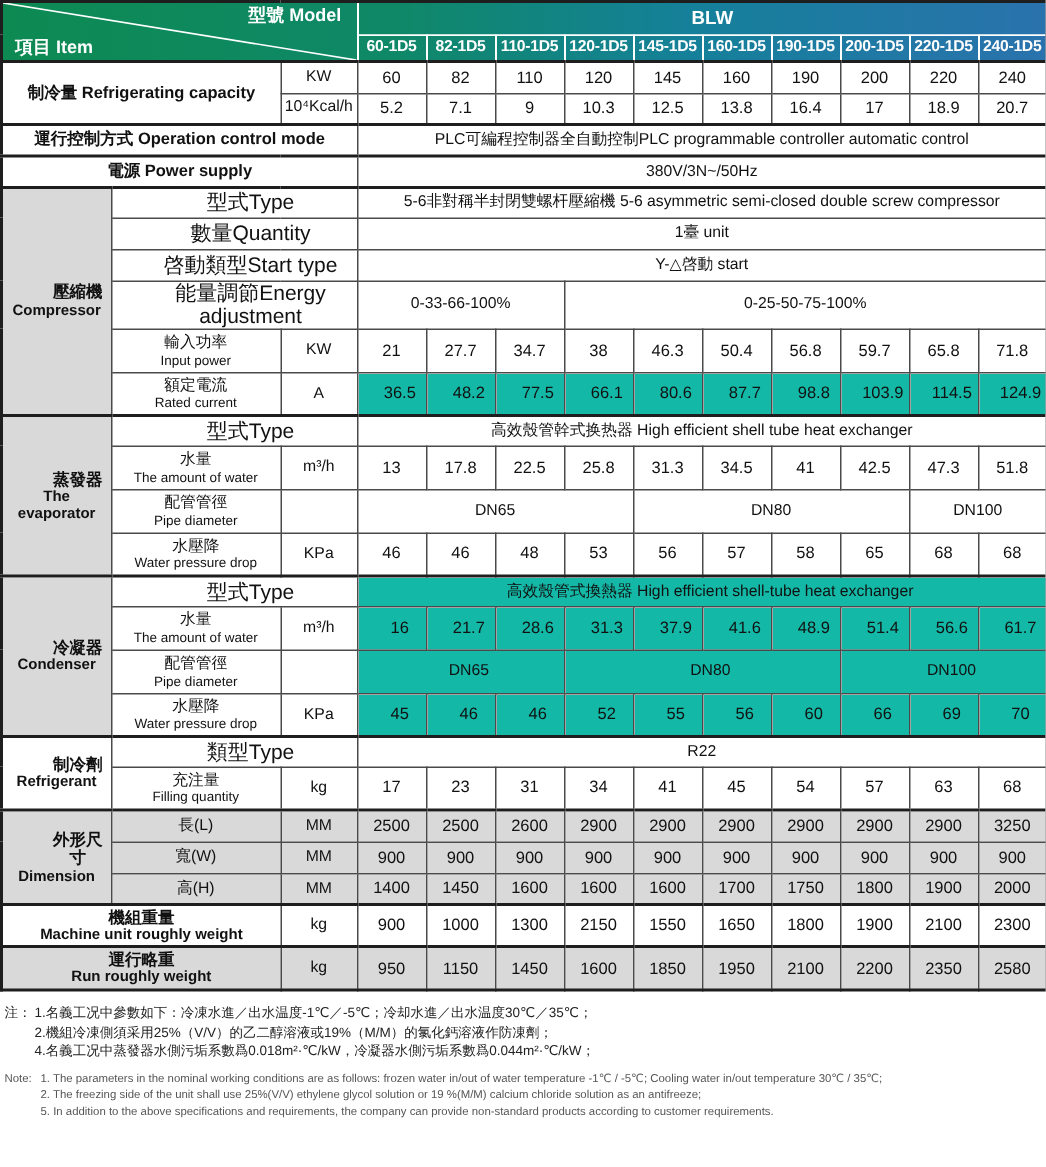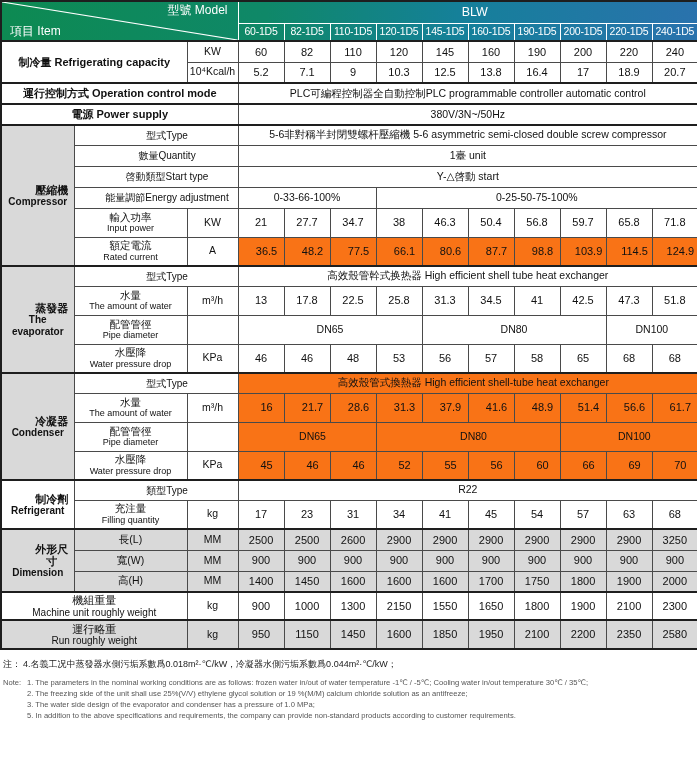--- a/index.html
+++ b/index.html
@@ -21,56 +21,56 @@
     vertical-align: middle;
     padding: 0 1px;
     font-size: 11px;
     line-height: 1.12;
     overflow: hidden;
     word-break: break-word;
   }
   tbody td { background:#fff; }
   
   thead { background: linear-gradient(90deg, #0d8a52 0%, #0f8868 38%, #15809a 66%, #2a72ad 100%); }
-  thead td { background: transparent; border: 1px solid #ffffff; color:#fff; font-weight: normal; }
+  thead td { background: transparent; border: 1px solid #ffffff; color:#fff; font-weight: bold; }
   thead tr.top-row { height: 22px; }
   thead tr.models-row { height: 18px; }
   thead tr.models-row td { font-size: 10.5px; letter-spacing:-0.2px; }
   td.diag { position: relative; }
   .diag-svg { position:absolute; left:0; top:0; width:100%; height:100%; }
   .model-lbl { position:absolute; top:2px; right:10px; font-size:12px; }
   .item-lbl { position:absolute; bottom:2px; left:8px; font-size:12px; }
   .blw { font-size: 12.5px; padding-left: 15px; }
   
   tbody tr { height: 21px; }
   tr.h2 { height: 29px; }
   tr.h-type { height: 20px; }
   tr.h-dim { height: 21px; }
   tr.h-uw { height: 28px; }
   tr.h-rw { height: 29px; padding-left: 48px; }
   tr.sec-top td { border-top: 2px solid #1e1e1e; }
   .cap-label, .big-label { font-weight: bold; font-size: 11px; }
-  .mid-label { font-size: 10px; padding-left: 23px; }
+  .mid-label { font-size: 14px; padding-left: 23px; }
   .unit { font-size: 10.5px; }
   .spanval { font-size: 10.5px; }
   td.v { font-size: 11px; }
   .gv { font-size: 10.5px; }
   .stub { font-weight: bold; }
   .stub .zh { font-size: 11px; padding-left: 28px; }
   .stub .en { font-size: 10px; }
   .lbl2 .zh { font-size: 10.5px; }
   .lbl2 .en { font-size: 9px; }
-  .wlbl { font-weight: normal; }
+  .wlbl { font-weight: bold; }
   .wlbl .zh { font-size: 11px; }
   .wlbl .en { font-size: 10px; }
   .dim-label { font-size: 10.5px; }
   
   td.gray { background:#d9d9d9 !important; }
   tr.gray td { background:#d9d9d9; }
-  tr.gray-data td.v, tr.gray-data td.gv { background:#f97316;padding-left:12px; }
+  tr.gray-data td.v, tr.gray-data td.gv { background:#14b8a6;padding-left:12px; }
   
   .notes { padding: 8px 3px 4px 3px; }
   .note-block { display: flex; align-items: flex-start; margin-bottom: 6px; }
   .note-label { flex: 0 0 22px; font-weight: normal; }
   .zh-notes { font-size: 9px; line-height: 12.5px; color:#222; }
   .zh-notes .note-label { flex-basis: 20px; }
   .en-notes { font-size: 7.6px; line-height: 11.3px; color:#555; }
   .en-notes .note-label { flex-basis: 24px; }
   .note-lines { flex: 1 1 auto; }
 </style>
@@ -418,26 +418,27 @@
           <td class="v">2350</td>
           <td class="v">2580</td>
         </tr>
   </tbody>
 </table>
 
 <div class="notes">
   <div class="note-block zh-notes">
     <span class="note-label">注：</span>
     <div class="note-lines">
+      <div>1.名義工况中參數如下：冷凍水進／出水温度-1℃／-5℃；冷却水進／出水温度30℃／35℃；</div>
+      <div>2.機組冷凍側須采用25%（V/V）的乙二醇溶液或19%（M/M）的氯化鈣溶液作防凍劑；</div>
       <div>4.名義工况中蒸發器水側污垢系數爲0.018m²·℃/kW，冷凝器水側污垢系數爲0.044m²·℃/kW；</div>
     </div>
   </div>
   <div class="note-block en-notes">
     <span class="note-label">Note:</span>
     <div class="note-lines">
       <div>1. The parameters in the nominal working conditions are as follows: frozen water in/out of water temperature -1℃ / -5℃; Cooling water in/out temperature 30℃ / 35℃;</div>
       <div>2. The freezing side of the unit shall use 25%(V/V) ethylene glycol solution or 19 %(M/M) calcium chloride solution as an antifreeze;</div>
-      <div>3. The water side design of the evaporator and condenser has a pressure of 1.0 MPa;</div>
       <div>5. In addition to the above specifications and requirements, the company can provide non-standard products according to customer requirements.</div>
     </div>
   </div>
 </div>
 </div>
 
 </body></html>

